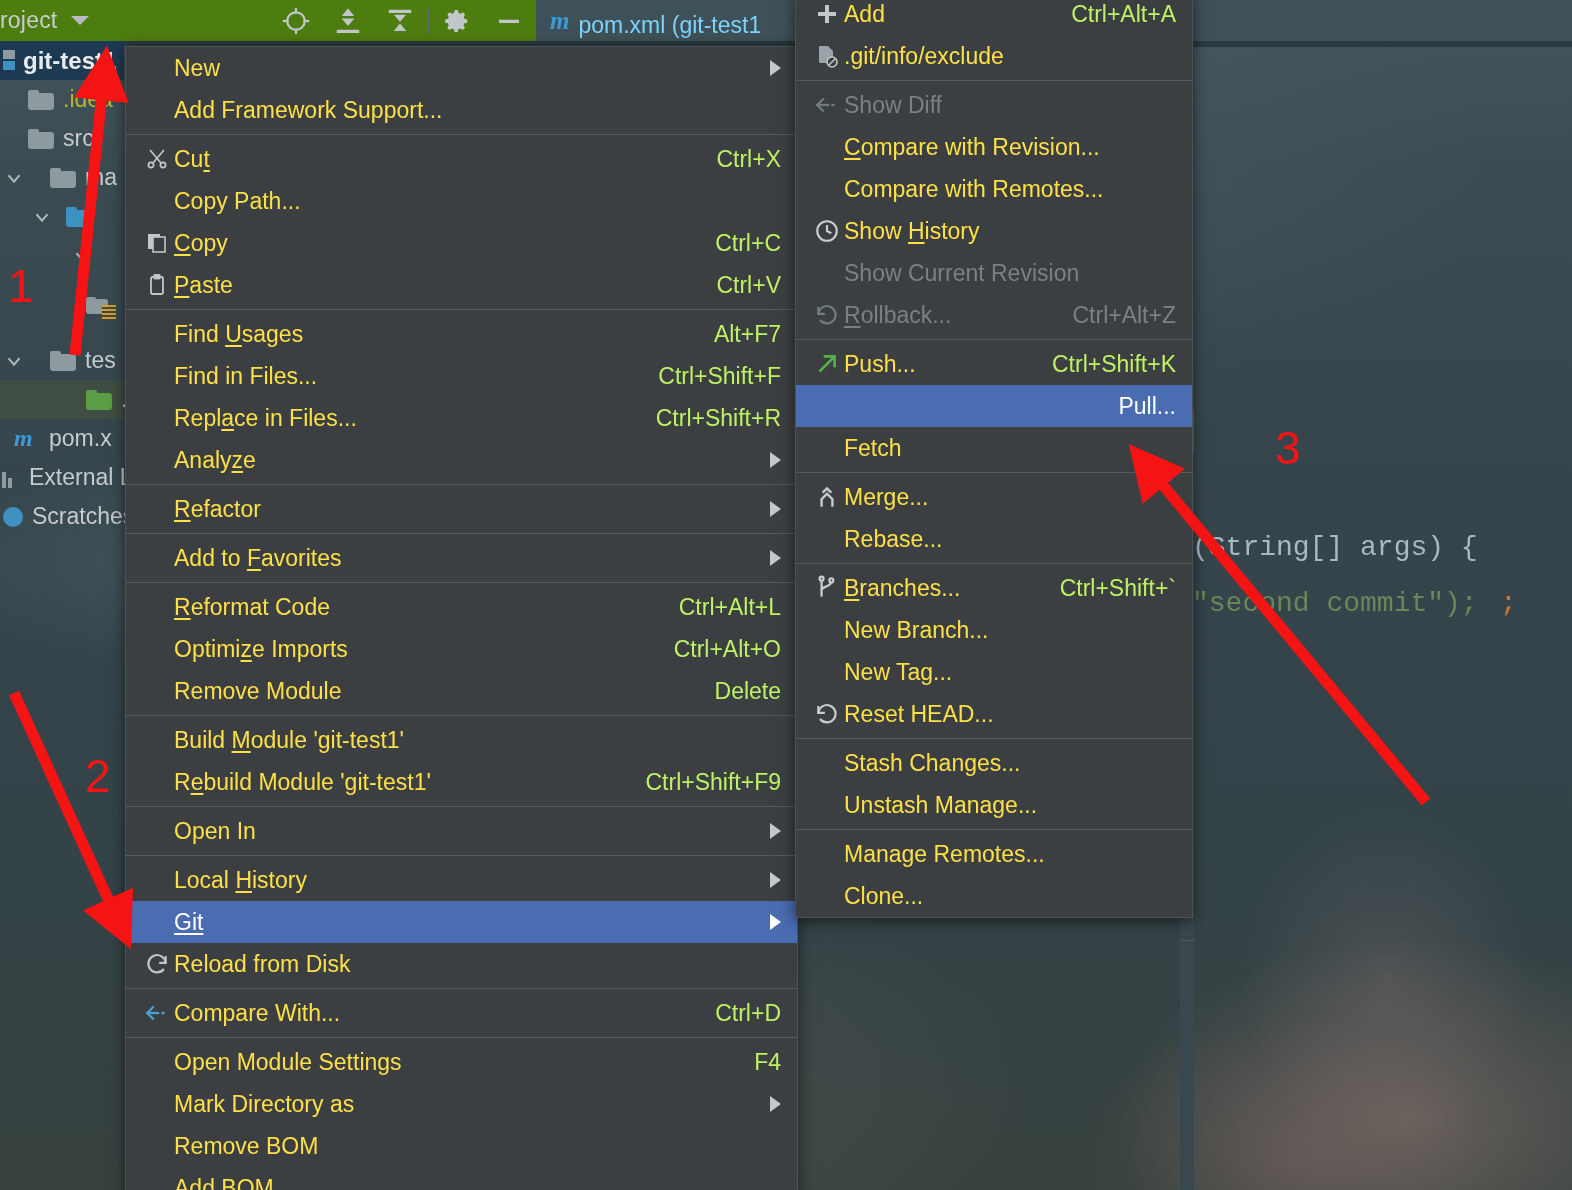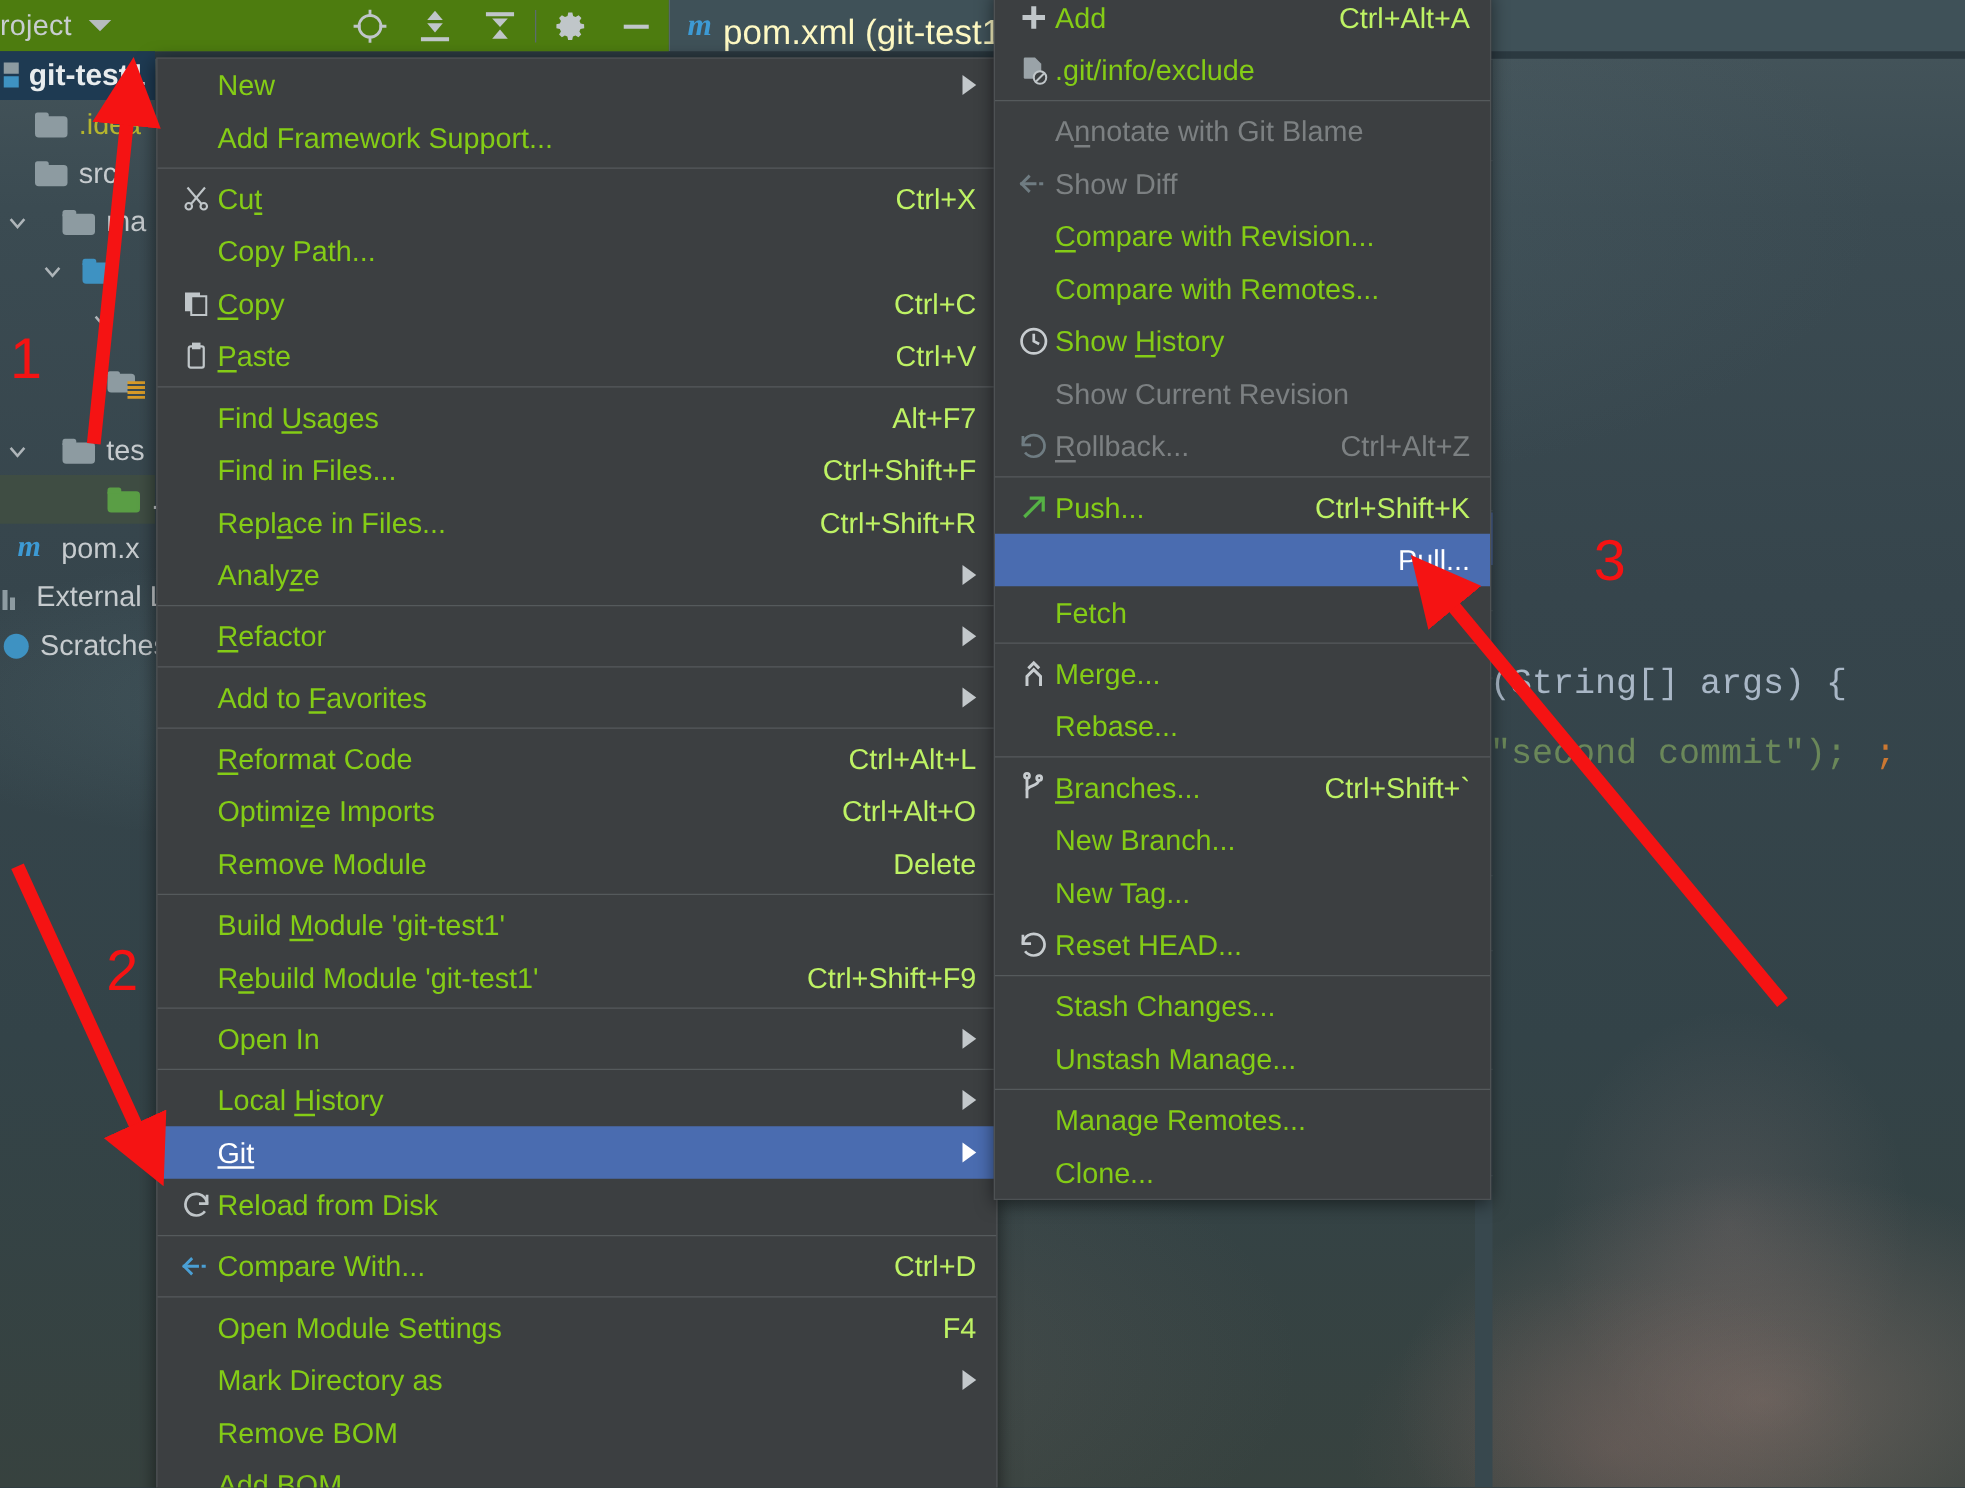--- a/index.html
+++ b/index.html
@@ -44,21 +44,21 @@
   .tb-sep { width: 1px; height: 26px; background: #5b6b70; margin: 0 2px; }
 
   
   .tabstrip {
     position: absolute; left: 535px; top: 0; width: 262px; height: 41px;
     background: #3f5158; border-left: 1px solid #55666c; border-right: 1px solid #55666c;
     display: flex; align-items: center; gap: 9px; padding-left: 14px;
   }
   .tab-mvn { color: #3d9ad4; font-style: italic; font-weight: bold; font-size: 25px;
              font-family: "Liberation Serif", serif; }
-  .tab-label { color: #fef9c3; font-size: 28px; white-space: nowrap; margin-top: 10px; }
+  .tab-label { color: #7dd3fc; font-size: 23px; white-space: nowrap; margin-top: 10px; }
 
   .tabstrip-right {
     position: absolute; left: 1190px; top: 0; width: 382px; height: 41px;
     background: #3f5158;
   }
   .tab-under {
     position: absolute; left: 0; top: 41px; width: 1572px; height: 6px;
     background: #2b3940;
   }
 
@@ -109,21 +109,21 @@
     box-shadow: 0 3px 14px rgba(0,0,0,0.55);
     color: #bfc4c7;
     font-size: 23px;
   }
   .mi {
     position: relative; display: flex; align-items: center;
     height: 42px; padding-left: 14px; padding-right: 16px; white-space: nowrap;
   }
   .mi .ico { width: 34px; flex: none; display: flex; align-items: center; justify-content: center; }
   .mi .ico svg { display: block; }
-  .mi .lbl { color: #84cc16; }
+  .mi .lbl { color: #fde047; }
   .mi .acc { margin-left: auto; color: #bef264; padding-left: 40px; }
   .mi .sub { margin-left: auto; width: 0; height: 0; border-top: 8px solid transparent;
              border-bottom: 8px solid transparent; border-left: 11px solid #c3c8cb; }
   .mi.sel { background: #4a6cb0; justify-content: flex-end; }
   .mi.sel .lbl, .mi.sel .acc { color: #ffffff; }
   .mi.sel .sub { border-left-color: #ffffff; }
   .mi.disabled .lbl, .mi.disabled .acc { color: #7c8082; }
   .sep { height: 1px; background: #555a5c; margin: 3px 0; }
   u.mn { text-decoration: underline; text-underline-offset: 3px; }
 
@@ -517,24 +517,20 @@
           <circle cx="17" cy="18" r="5" fill="#3c3f41" stroke="#c0c6c9" stroke-width="1.6"></circle>
           <line x1="13.8" y1="21.2" x2="20.2" y2="14.8" stroke="#c0c6c9" stroke-width="1.6"></line>
         </svg>
       </span>
       <span class="lbl">.git/info/exclude</span>
     </div>
 
     <div class="sep"></div>
 
     <div class="mi disabled">
-      <span class="ico"></span>
-      <span class="lbl">A<u class="mn">n</u>notate with Git Blame</span>
-    </div>
-    <div class="mi disabled">
       <span class="ico">
         <svg width="26" height="26" viewBox="0 0 24 24" fill="none" stroke="#6f7c82" stroke-width="2.1">
           <line x1="2" y1="12" x2="14" y2="12"></line>
             <polyline points="9,6 3,12 9,18" fill="none"></polyline>
           <line x1="16" y1="12" x2="22" y2="12" stroke-dasharray="3 3"></line>
         </svg>
       </span>
       <span class="lbl">Show Diff</span>
     </div>
     <div class="mi">

